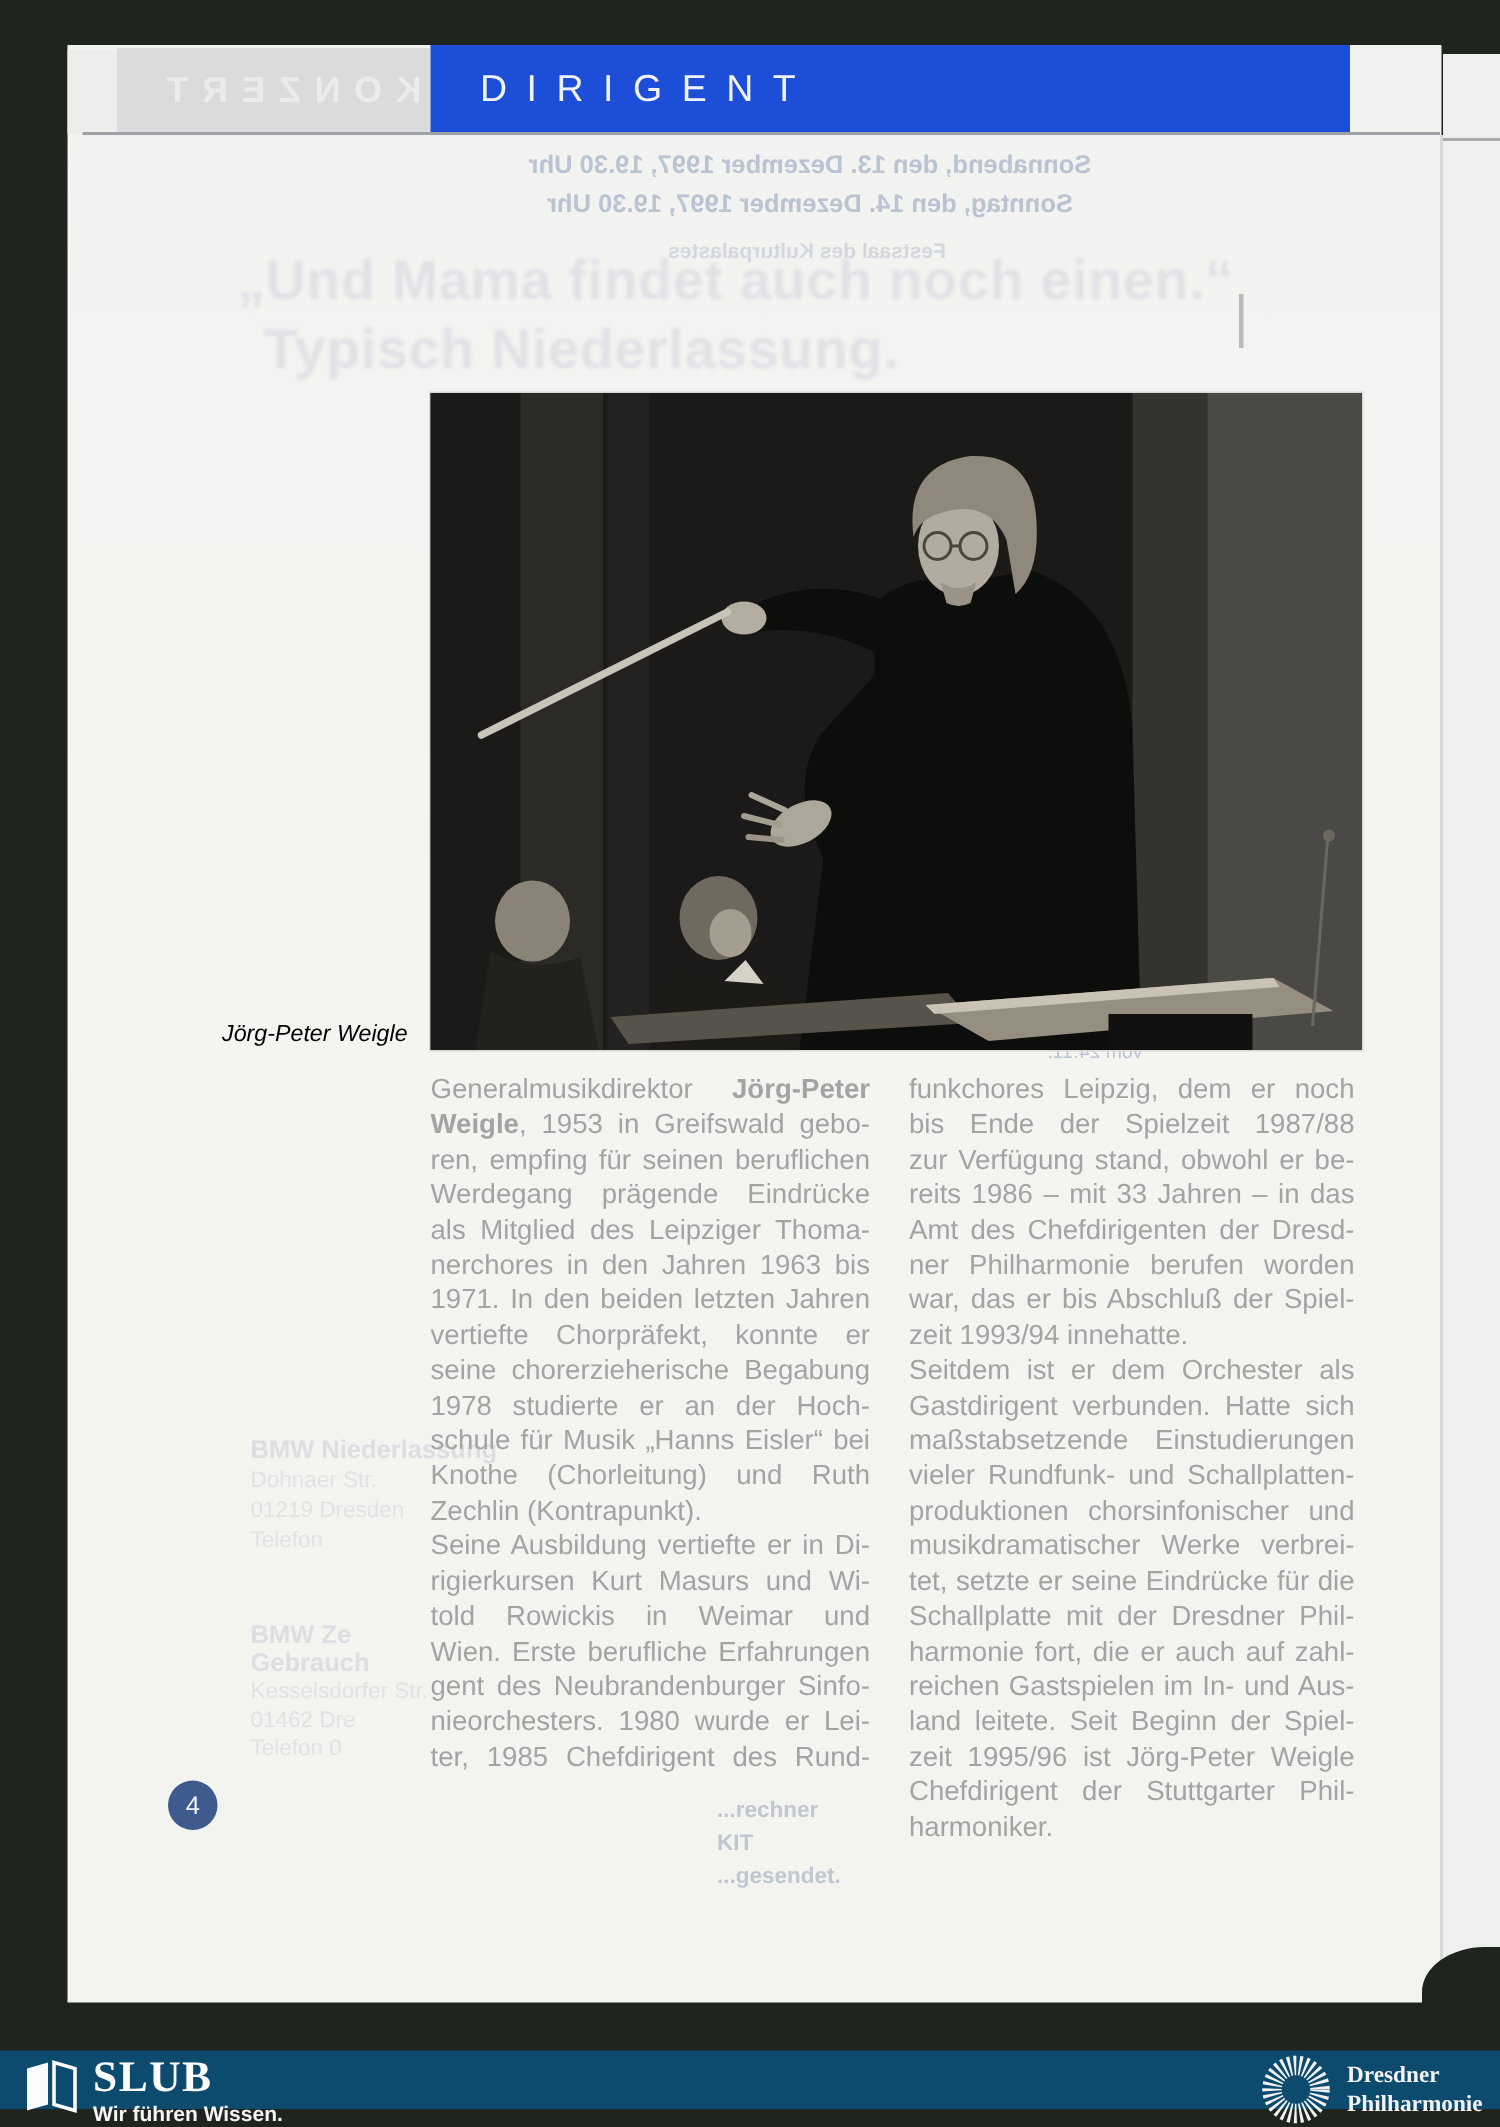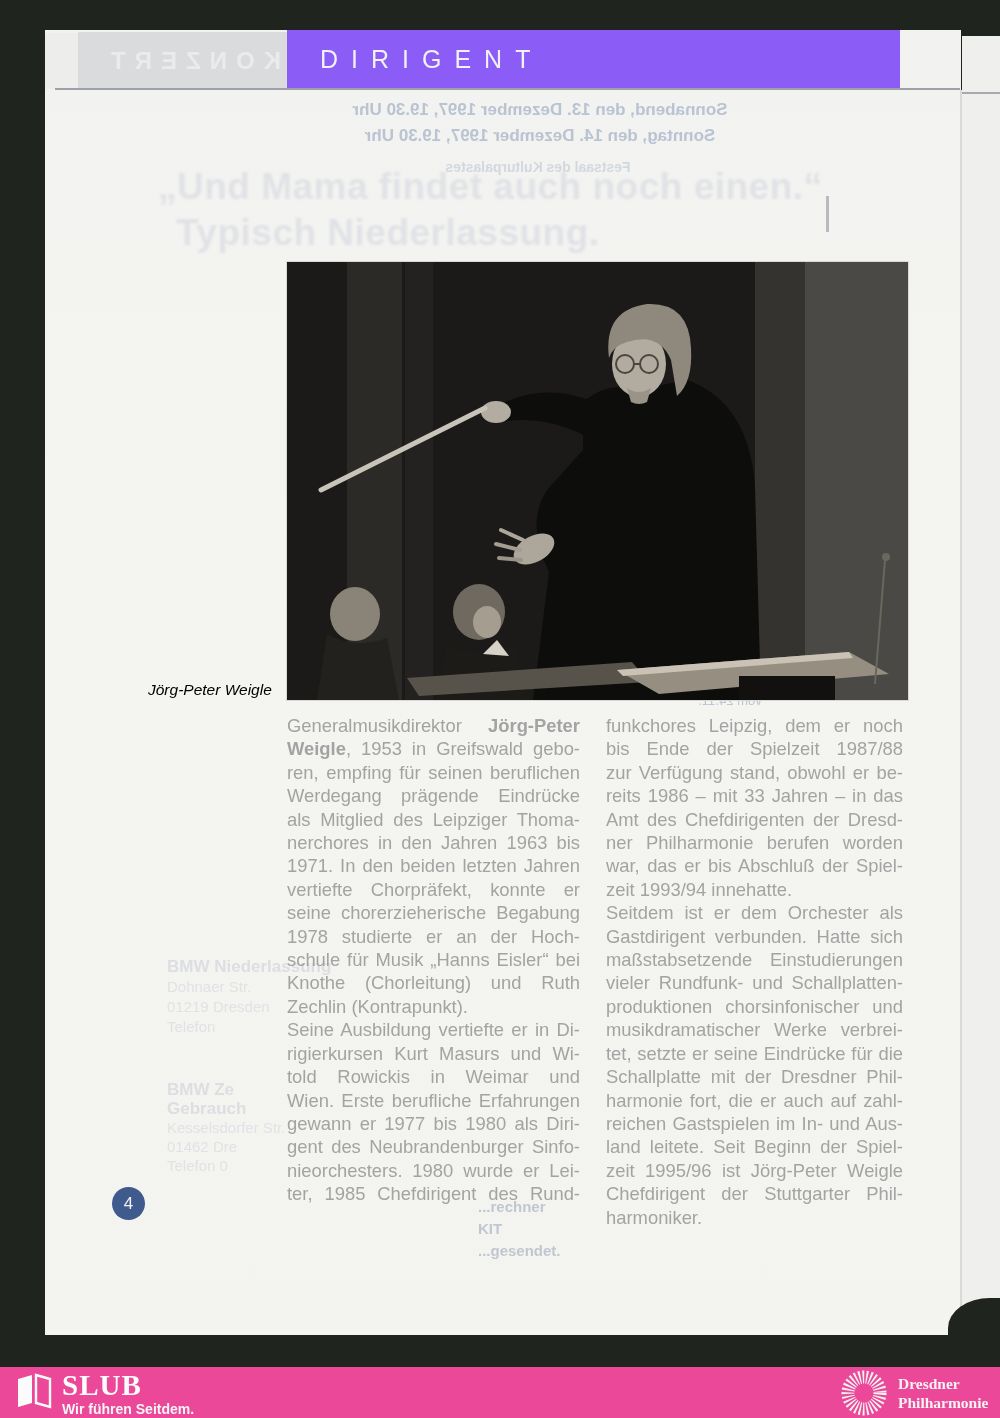--- a/index.html
+++ b/index.html
@@ -12,21 +12,21 @@
   .stack-rule{position:absolute;left:962px;top:92px;width:38px;height:2px;background:#a8abad;}
   .edge-sliver{position:absolute;left:45px;top:33px;width:33px;height:56px;background:#ededeb;}
   .corner-gap{position:absolute;left:948px;top:1298px;width:52px;height:42px;background:#20241f;
               border-top-left-radius:42px 30px;}
   .page-edge-line{position:absolute;left:960px;top:90px;width:2px;height:1246px;background:#d9d9d7;}
   
   .konzert-strip{position:absolute;left:78px;top:32px;width:209px;height:57px;background:#d9dbdd;
                  display:flex;align-items:center;justify-content:flex-end;overflow:hidden;}
   .konzert-label{transform:scaleX(-1);color:#e9ebed;font-size:24px;font-weight:600;
                  letter-spacing:9px;padding-left:6px;white-space:nowrap;}
-  .header-bar{position:absolute;left:287px;top:30px;width:613px;height:58px;background:#8b5cf6;
+  .header-bar{position:absolute;left:287px;top:30px;width:613px;height:58px;background:#1d4ed8;
               display:flex;align-items:center;}
   .header-title{color:#f0f2f5;font-size:25px;font-weight:500;letter-spacing:13px;margin-left:33px;}
   .top-rule{position:absolute;left:55px;top:88px;width:905px;height:2px;background:#9ea2a6;}
   
   .ghost{position:absolute;pointer-events:none;}
   .ghost-dates{left:320px;top:97px;width:440px;text-align:center;transform:scaleX(-1);
                color:#b9c3d2;font-size:17px;font-weight:600;line-height:26px;filter:blur(.4px);}
   .ghost-venue{left:438px;top:159px;width:200px;text-align:center;transform:scaleX(-1);
                color:#d3d8df;font-size:14px;font-weight:600;filter:blur(.5px);}
   .ghost-headline{left:158px;top:164px;width:720px;color:#e0e2e6;font-weight:700;
@@ -54,21 +54,21 @@
   .col-left{left:287px;}
   .col-right{left:606px;width:297px;}
   .line{text-align:justify;text-align-last:justify;white-space:nowrap;}
   .line.noj{text-align-last:auto;}
   .line b{font-weight:700;}
   
   .page-badge{position:absolute;left:112px;top:1187px;width:33px;height:33px;border-radius:50%;
               background:#3f5a8c;color:#eef1f5;font-size:17px;display:flex;align-items:center;
               justify-content:center;}
   
-  .footer{position:absolute;left:0;top:1367px;width:1000px;height:51px;background:#ec4899;z-index:9;}
+  .footer{position:absolute;left:0;top:1367px;width:1000px;height:39px;background:#0c4a6e;z-index:9;}
   .slub{position:absolute;left:16px;top:4px;display:flex;}
   .slub-text{margin-left:10px;}
   .slub-word{font-family:"Liberation Serif",serif;font-weight:700;font-size:29px;line-height:28px;
              color:#fcfcfc;letter-spacing:1px;}
   .slub-tag{font-size:14px;font-weight:700;color:#f5f5f5;margin-top:2px;}
   .phil{position:absolute;left:838px;top:2px;display:flex;align-items:center;}
   .phil-name{font-family:"Liberation Serif",serif;color:#f3f3f3;font-size:15.5px;line-height:19px;
              font-weight:600;margin-left:8px;}
 </style>
 </head>
@@ -176,21 +176,20 @@
       <div class="line"><span>vertiefte Chorpräfekt, konnte er</span></div>
       <div class="line"><span>seine chorerzieherische Begabung</span></div>
       <div class="line"><span>1978 studierte er an der Hoch-</span></div>
       <div class="line"><span>schule für Musik „Hanns Eisler“ bei</span></div>
       <div class="line"><span>Knothe (Chorleitung) und Ruth</span></div>
       <div class="line noj"><span>Zechlin (Kontrapunkt).</span></div>
       <div class="line"><span>Seine Ausbildung vertiefte er in Di-</span></div>
       <div class="line"><span>rigierkursen Kurt Masurs und Wi-</span></div>
       <div class="line"><span>told Rowickis in Weimar und</span></div>
       <div class="line"><span>Wien. Erste berufliche Erfahrungen</span></div>
-      <div class="line"><span>gewann er 1977 bis 1980 als Diri-</span></div>
       <div class="line"><span>gent des Neubrandenburger Sinfo-</span></div>
       <div class="line"><span>nieorchesters. 1980 wurde er Lei-</span></div>
       <div class="line"><span>ter, 1985 Chefdirigent des Rund-</span></div>
     </div>
   <div class="col col-right">
       <div class="line"><span>funkchores Leipzig, dem er noch</span></div>
       <div class="line"><span>bis Ende der Spielzeit 1987/88</span></div>
       <div class="line"><span>zur Verfügung stand, obwohl er be-</span></div>
       <div class="line"><span>reits 1986 – mit 33 Jahren – in das</span></div>
       <div class="line"><span>Amt des Chefdirigenten der Dresd-</span></div>
@@ -218,21 +217,21 @@
   <div class="corner-gap"></div>
 
   <div class="footer">
     <div class="slub">
       <svg width="36" height="40" viewBox="0 0 36 40">
         <path d="M2 8 L16 4 L16 32 L2 36 Z" fill="#fbfbfb"></path>
         <path d="M20 4 L34 8 L34 36 L20 32 Z" fill="none" stroke="#fbfbfb" stroke-width="2.4"></path>
       </svg>
       <div class="slub-text">
         <div class="slub-word">SLUB</div>
-        <div class="slub-tag">Wir führen Seitdem.</div>
+        <div class="slub-tag">Wir führen Wissen.</div>
       </div>
     </div>
     <div class="phil">
       <svg width="52" height="48" viewBox="0 0 52 48">
         <circle cx="26" cy="24" r="16" fill="none" stroke="#f2f2f2" stroke-width="13" stroke-dasharray="1.6 1.9"></circle>
       </svg>
       <div class="phil-name">
         <div>Dresdner</div>
         <div>Philharmonie</div>
       </div>

